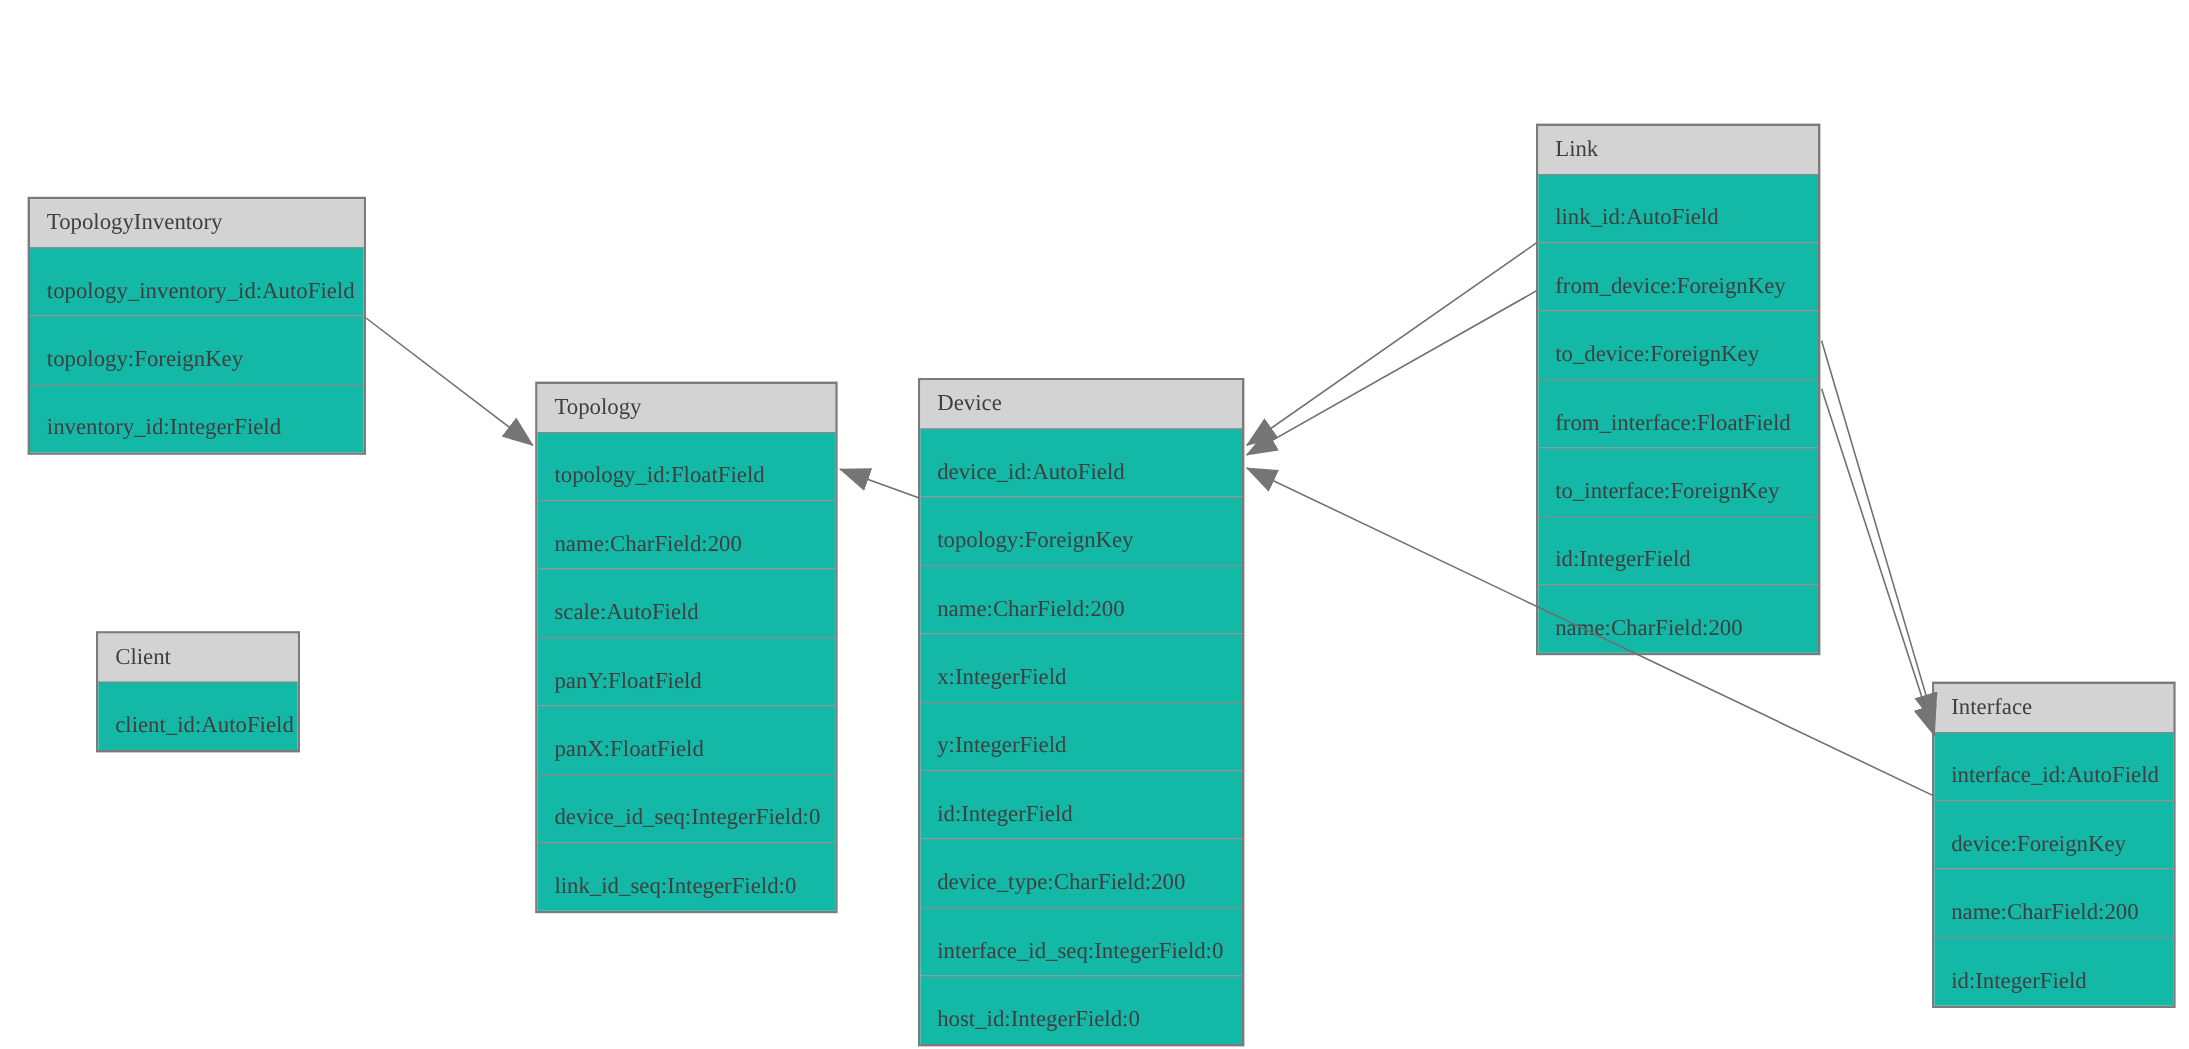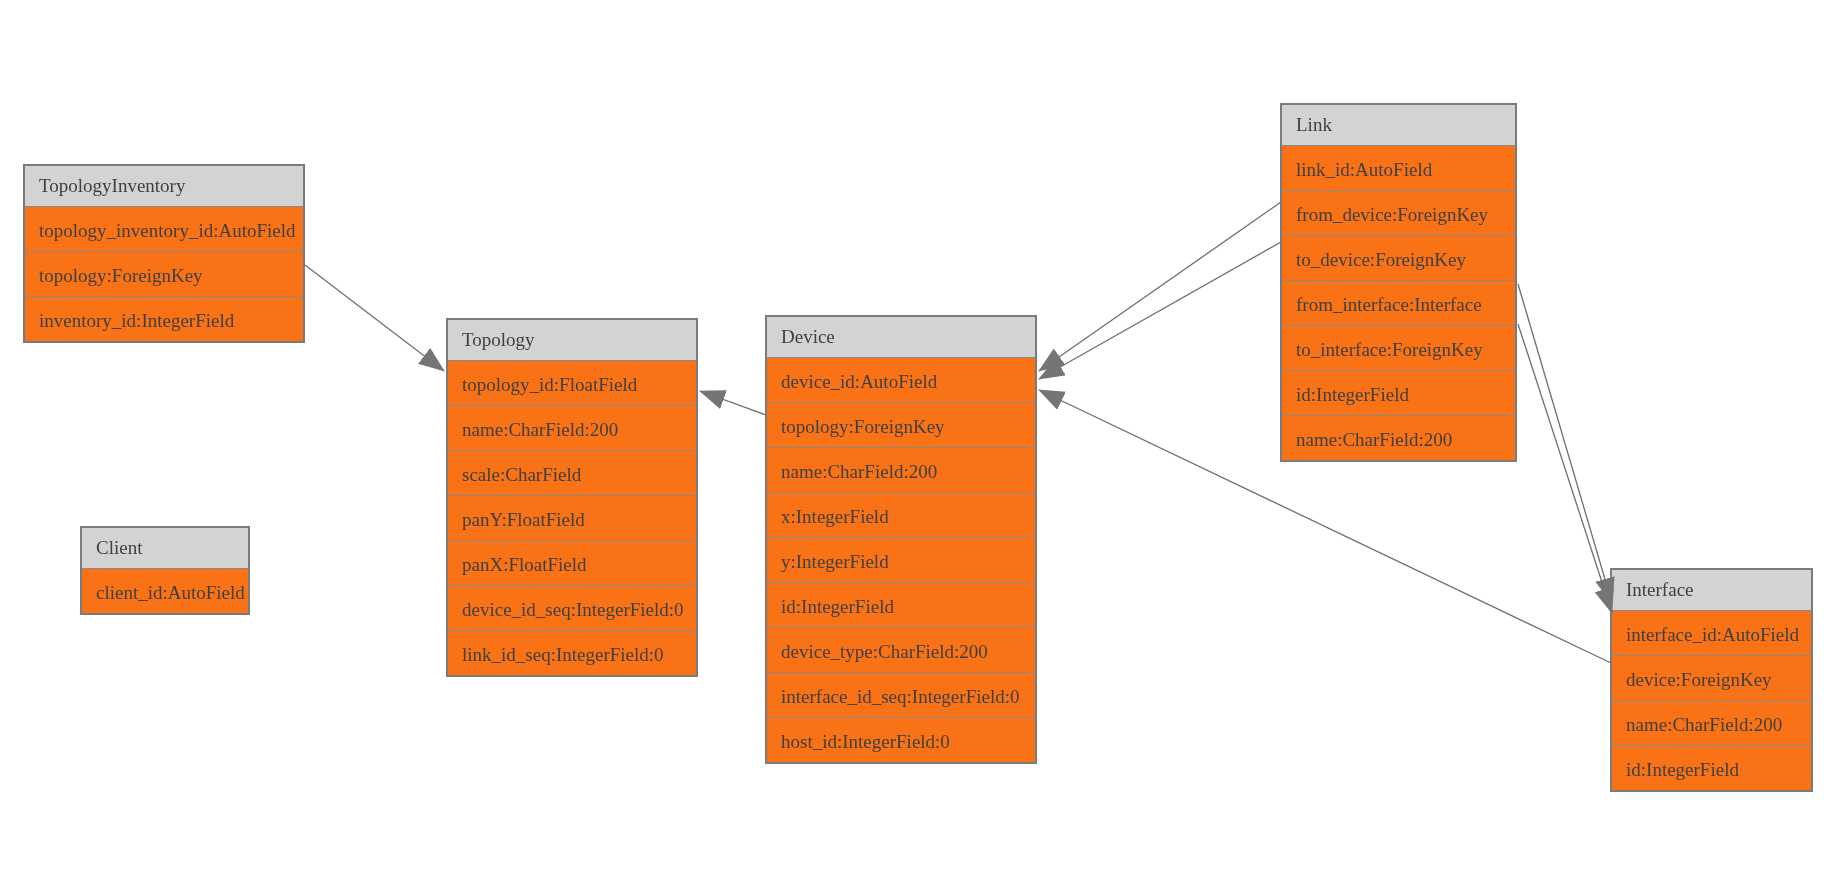--- a/index.html
+++ b/index.html
@@ -30,23 +30,23 @@
     background:var(--hdr);
     display:flex;
     align-items:center;
     padding:0 10px 0 14px;
     white-space:nowrap;
   }
   .row{
     height:40px;
     display:flex;
     align-items:center;
-    padding:4px 10px 0 14px;
+    padding:16px 10px 0 14px;
     border-top:1px solid var(--line);
-    background:#f97316;
+    background:#14b8a6;
     white-space:nowrap;
   }
   #edges{
     position:absolute;
     left:0;top:0;
     pointer-events:none;
     z-index:5;
   }
 </style>
 </head>
@@ -61,21 +61,21 @@
         <div class="row">topology:ForeignKey</div>
         <div class="row">inventory_id:IntegerField</div>
       </div>
   </div>
 
   <div class="entity" style="left:446px;top:318px;width:248px">
     <div class="entity-header">Topology</div>
     <div>
         <div class="row">topology_id:FloatField</div>
         <div class="row">name:CharField:200</div>
-        <div class="row">scale:CharField</div>
+        <div class="row">scale:AutoField</div>
         <div class="row">panY:FloatField</div>
         <div class="row">panX:FloatField</div>
         <div class="row">device_id_seq:IntegerField:0</div>
         <div class="row">link_id_seq:IntegerField:0</div>
       </div>
   </div>
 
   <div class="entity" style="left:80px;top:526px;width:166px">
     <div class="entity-header">Client</div>
     <div>
@@ -97,21 +97,21 @@
         <div class="row">host_id:IntegerField:0</div>
       </div>
   </div>
 
   <div class="entity" style="left:1280px;top:103px;width:233px">
     <div class="entity-header">Link</div>
     <div>
         <div class="row">link_id:AutoField</div>
         <div class="row">from_device:ForeignKey</div>
         <div class="row">to_device:ForeignKey</div>
-        <div class="row">from_interface:Interface</div>
+        <div class="row">from_interface:FloatField</div>
         <div class="row">to_interface:ForeignKey</div>
         <div class="row">id:IntegerField</div>
         <div class="row">name:CharField:200</div>
       </div>
   </div>
 
   <div class="entity" style="left:1610px;top:568px;width:199px">
     <div class="entity-header">Interface</div>
     <div>
         <div class="row">interface_id:AutoField</div>

